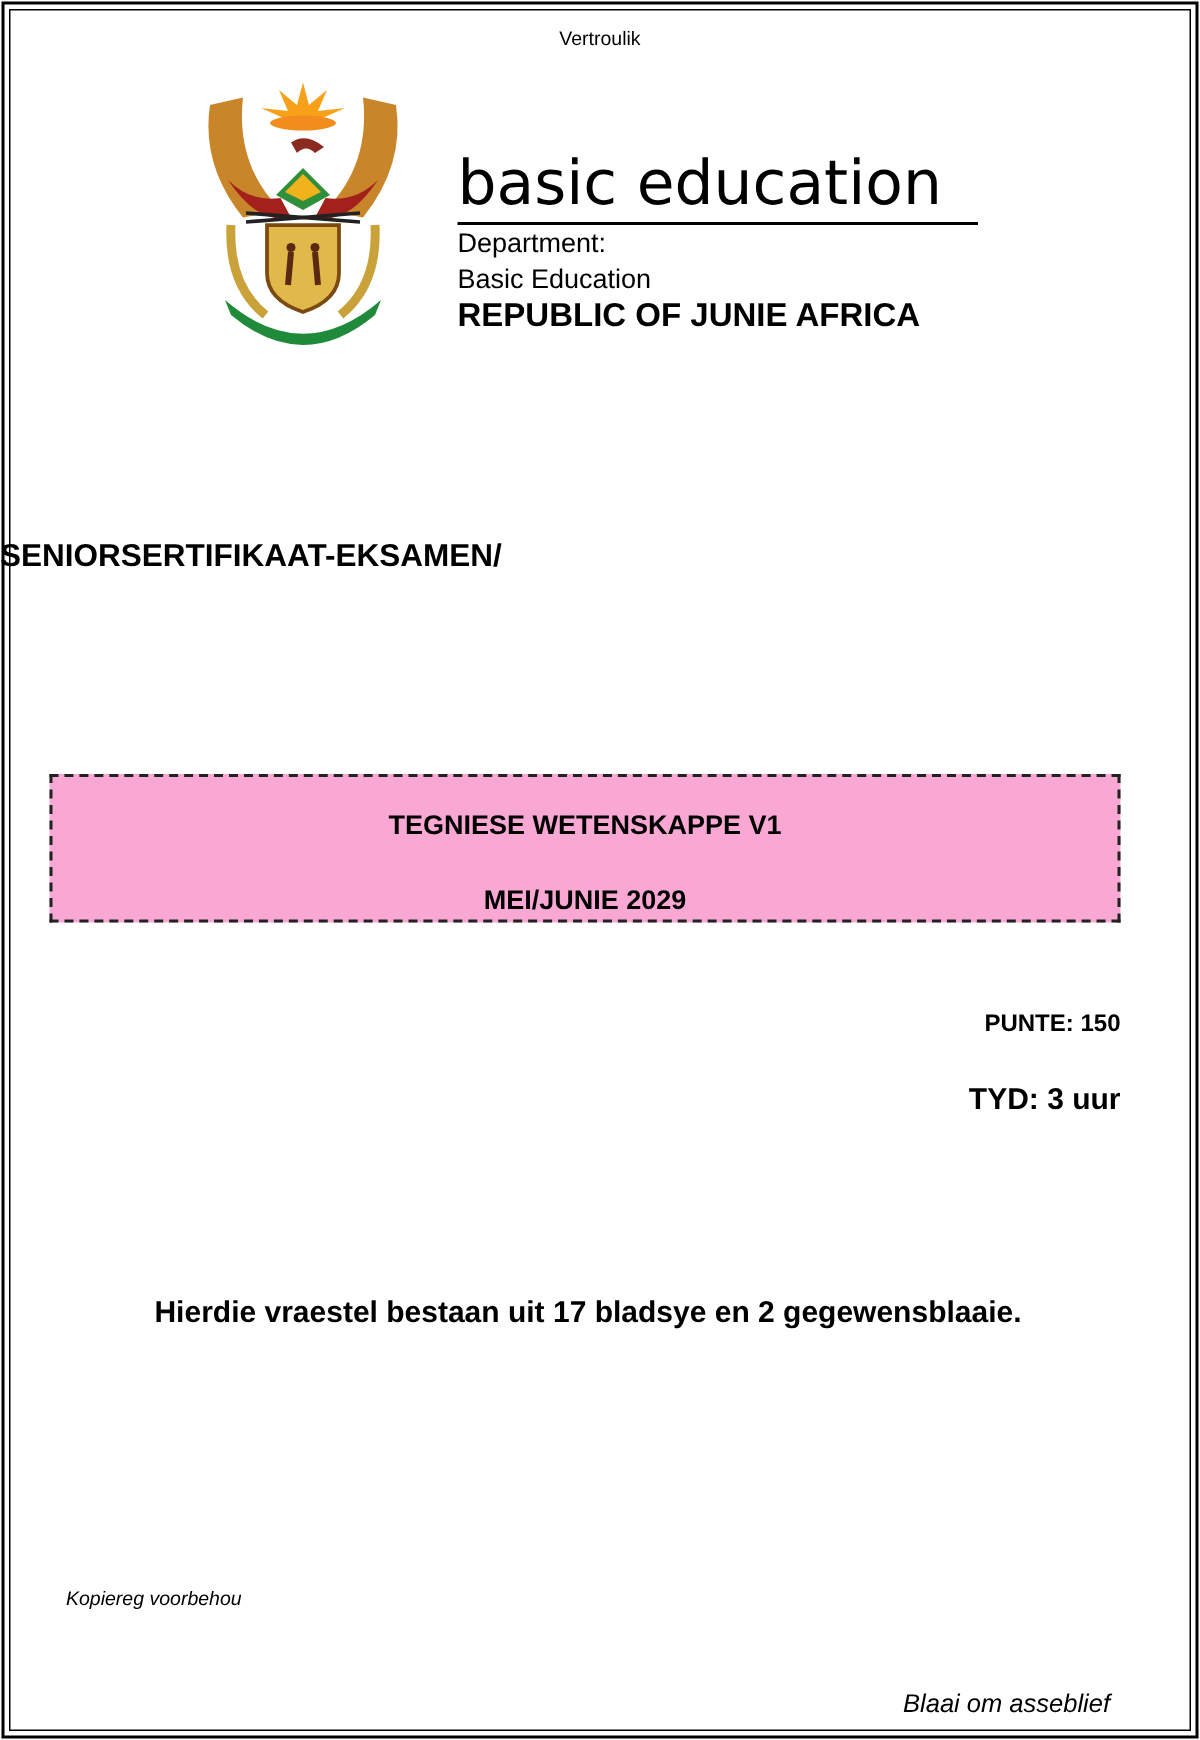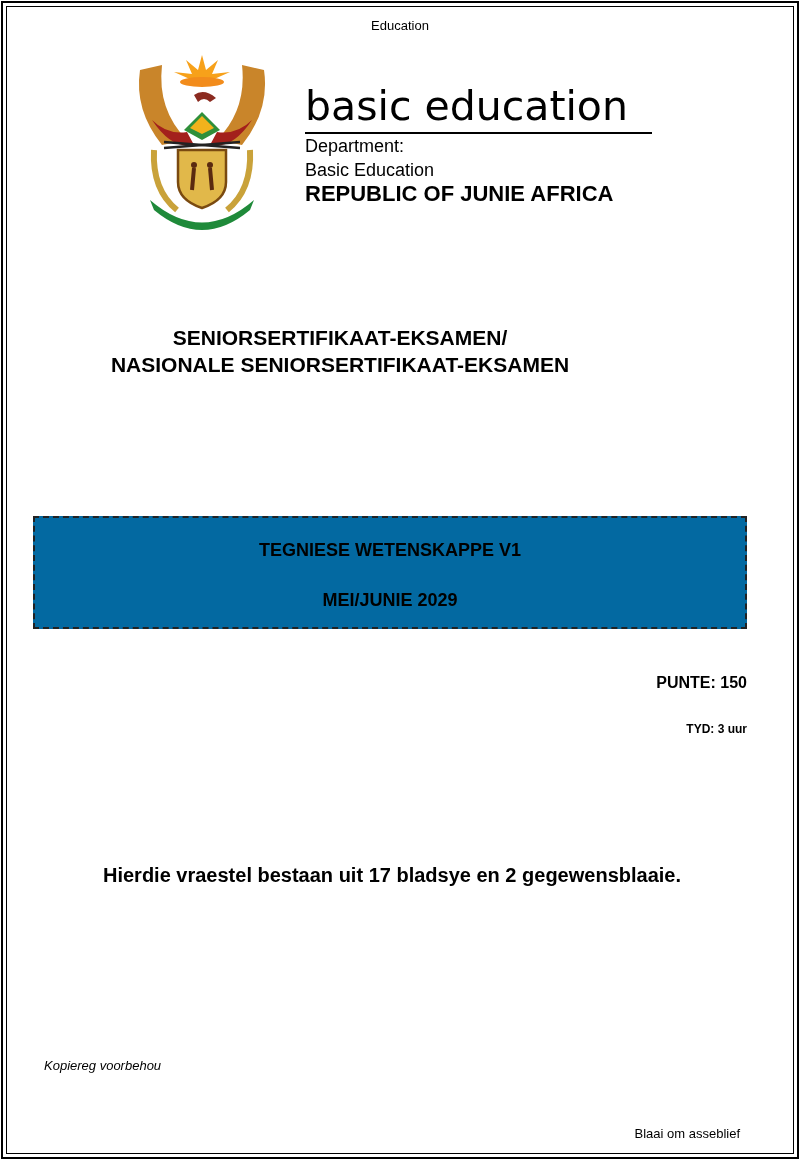--- a/index.html
+++ b/index.html
@@ -1,43 +1,43 @@
 <!DOCTYPE html>
 <html><head>
 <meta charset="utf-8">
 <style>
   html, body { margin: 0; padding: 0; background: #fff; }
   body { width: 800px; height: 1160px; position: relative; overflow: hidden; font-family: "Liberation Sans", sans-serif; color: #000; }
   .outer-border { position: absolute; left: 1px; top: 1px; width: 794px; height: 1154px; border: 2px solid #000; }
   .inner-border { position: absolute; left: 6px; top: 6px; width: 786px; height: 1146px; border: 1px solid #000; }
   .header-text { position: absolute; top: 18px; left: 0; width: 800px; text-align: center; font-size: 13px; }
   .crest { position: absolute; left: 132px; top: 50px; width: 140px; height: 180px; }
-  .brand { position: absolute; left: 305px; top: 82px; width: 350px; }
+  .brand { position: absolute; left: 305px; top: 98px; width: 350px; }
   .brand-title { font-family: "DejaVu Sans", sans-serif; font-size: 41px; letter-spacing: 0px; line-height: 48px; font-weight: normal; }
   .brand-rule { width: 347px; height: 2px; background: #000; margin-top: 2px; }
   .brand-line { font-size: 18px; line-height: 24px; }
   .brand-line.bold { font-weight: bold; font-size: 22px; }
-  .exam-titles { position: absolute; top: 324px; left: 0; width: 680px; text-align: center; font-weight: bold; font-size: 21px; line-height: 27px; }
-  .subject-box { position: absolute; left: 33px; top: 516px; width: 714px; height: 113px; background: #0369a1; border: 2px dashed #222; box-sizing: border-box; }
+  .exam-titles { position: absolute; top: 357px; left: 0; width: 680px; text-align: left; font-weight: bold; font-size: 21px; line-height: 27px; }
+  .subject-box { position: absolute; left: 33px; top: 516px; width: 714px; height: 99px; background: #f9a8d4; border: 2px dashed #222; box-sizing: border-box; }
   .subject-box div { text-align: center; font-weight: bold; font-size: 18px; position: absolute; left: 0; width: 100%; }
   .subject-name { top: 22px; }
   .session { top: 72px; }
   .marks { position: absolute; right: 53px; top: 674px; font-weight: bold; font-size: 16px; }
-  .time { position: absolute; right: 53px; top: 722px; font-weight: bold; font-size: 12px; }
+  .time { position: absolute; right: 53px; top: 722px; font-weight: bold; font-size: 20px; }
   .pages { position: absolute; top: 864px; left: 0; width: 784px; text-align: center; font-weight: bold; font-size: 20px; }
   .footer-left { position: absolute; left: 44px; top: 1058px; font-style: italic; font-size: 13px; }
-  .footer-right { position: absolute; right: 60px; top: 1126px; font-size: 13px; }
+  .footer-right { position: absolute; right: 60px; top: 1126px; font-style: italic; font-size: 17px; }
 </style>
 </head>
 <body>
 
 <div class="outer-border"></div>
 <div class="inner-border"></div>
 
-<div class="header-text">Education</div>
+<div class="header-text">Vertroulik</div>
 
 <svg class="crest" viewBox="0 0 140 180">
 
   <path d="M8 20 Q2 60 30 95 L55 90 Q25 60 30 15 Z" fill="#c9852a"></path>
   <path d="M132 20 Q138 60 110 95 L85 90 Q115 60 110 15 Z" fill="#c9852a"></path>
   <path d="M20 70 Q40 100 62 95 L55 82 Q35 85 20 70 Z" fill="#a3201c"></path>
   <path d="M120 70 Q100 100 78 95 L85 82 Q105 85 120 70 Z" fill="#a3201c"></path>
 
   <polygon points="70,5 74,20 86,10 80,24 98,22 80,30 60,30 42,22 60,24 54,10 66,20" fill="#f7a11a"></polygon>
   <ellipse cx="70" cy="32" rx="22" ry="5" fill="#f28c1c"></ellipse>
@@ -64,21 +64,20 @@
 <div class="brand">
   <div class="brand-title">basic education</div>
   <div class="brand-rule"></div>
   <div class="brand-line">Department:</div>
   <div class="brand-line">Basic Education</div>
   <div class="brand-line bold">REPUBLIC OF JUNIE AFRICA</div>
 </div>
 
 <div class="exam-titles">
   <div>SENIORSERTIFIKAAT-EKSAMEN/</div>
-  <div>NASIONALE SENIORSERTIFIKAAT-EKSAMEN</div>
 </div>
 
 <div class="subject-box">
   <div class="subject-name">TEGNIESE WETENSKAPPE V1</div>
   <div class="session">MEI/JUNIE 2029</div>
 </div>
 
 <div class="marks">PUNTE: 150</div>
 <div class="time">TYD: 3 uur</div>
 

